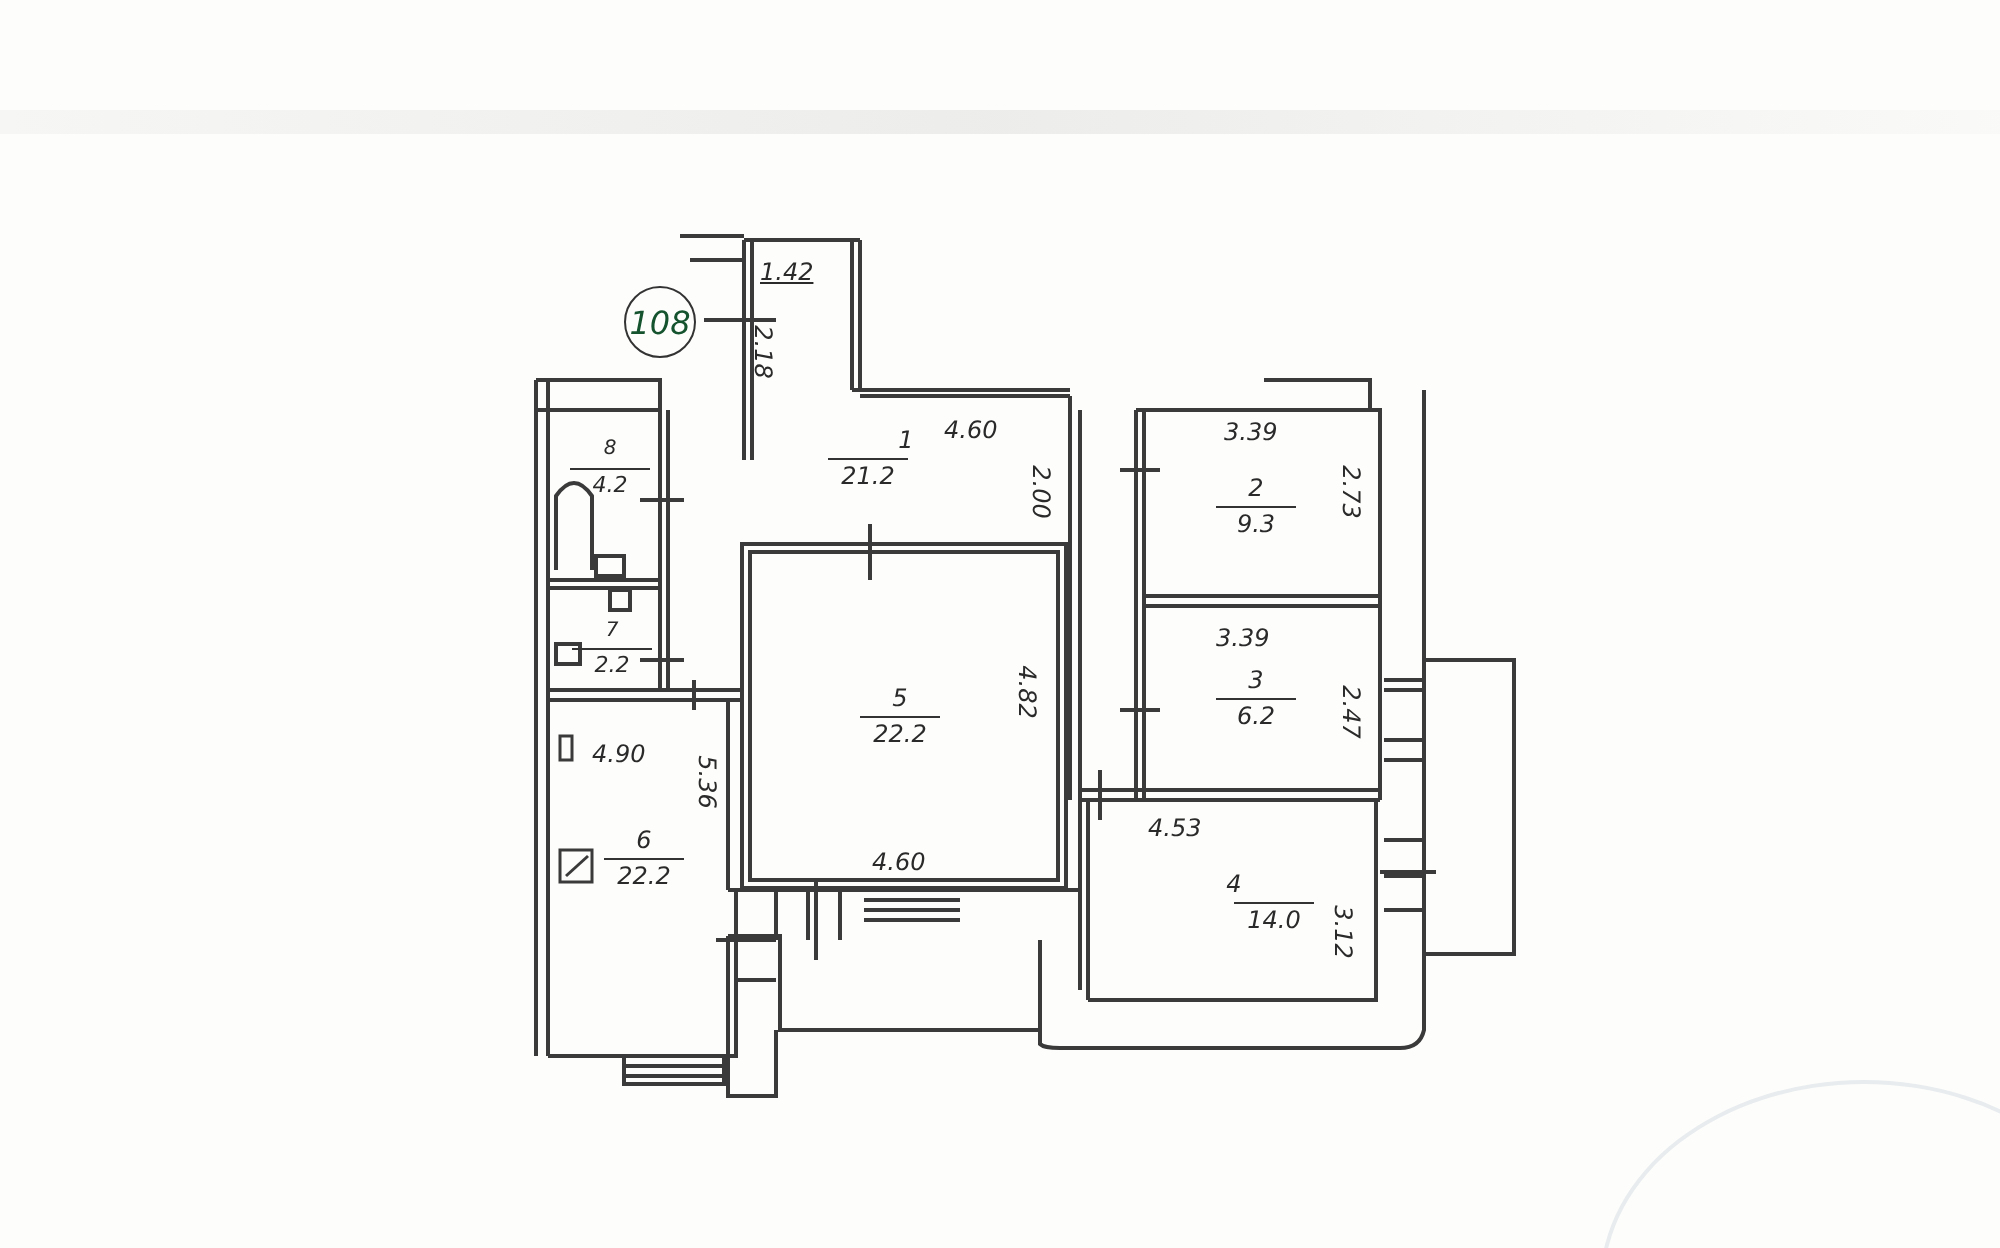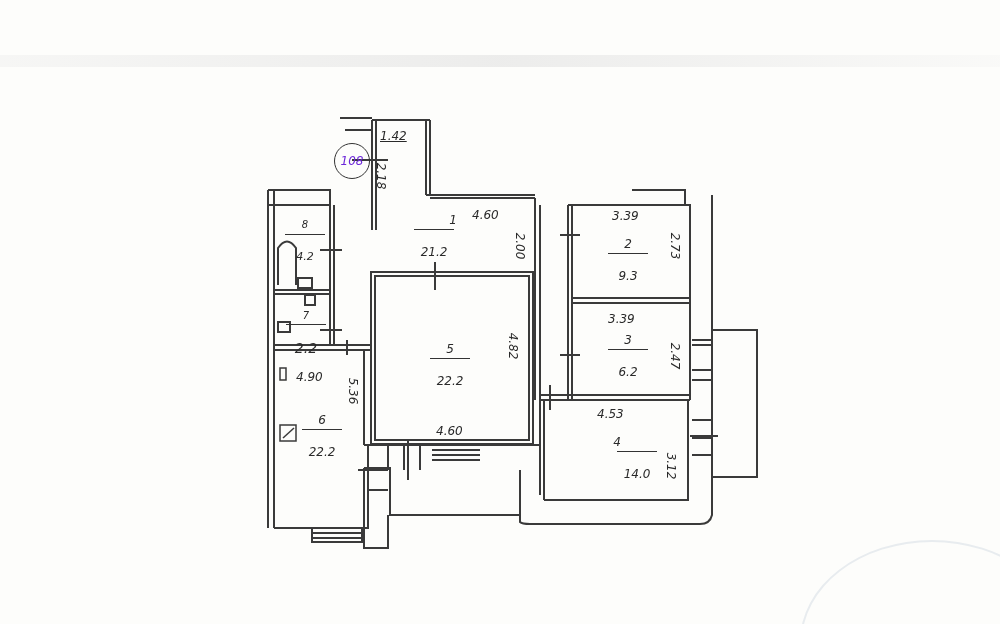--- a/index.html
+++ b/index.html
@@ -1,22 +1,22 @@
 <!DOCTYPE html>
 <html><head>
   <meta charset="utf-8">
   <style>
     html, body { margin:0; padding:0; }
     body { width:1000px; height:624px; background:#fdfdfb; overflow:hidden; position:relative; font-family:"DejaVu Sans", sans-serif; }
     .plan { position:absolute; left:0; top:0; width:1000px; height:624px; }
     .lbl { position:absolute; font-family:"DejaVu Sans", sans-serif; font-style:italic; color:#2a2a2a; font-size:12px; line-height:1; white-space:nowrap; }
     .room-num { position:absolute; font-family:"DejaVu Sans", sans-serif; font-style:italic; color:#2a2a2a; font-size:12px; text-align:center; width:40px; }
-    .room-area { position:absolute; font-family:"DejaVu Sans", sans-serif; font-style:italic; color:#2a2a2a; font-size:12px; text-align:center; width:40px; border-top:1px solid #333; padding-top:15px; }
+    .room-area { position:absolute; font-family:"DejaVu Sans", sans-serif; font-style:italic; color:#2a2a2a; font-size:12px; text-align:center; width:40px; border-top:1px solid #333; padding-top:1px; }
     .vert { transform:rotate(90deg); transform-origin:center center; }
-    .circle { position:absolute; left:334px; top:143px; width:34px; height:34px; border:1.5px solid #333; border-radius:50%; display:flex; align-items:center; justify-content:center; font-style:italic; font-size:12px; color:#6d28d9; }
+    .circle { position:absolute; left:312px; top:143px; width:34px; height:34px; border:1.5px solid #333; border-radius:50%; display:flex; align-items:center; justify-content:center; font-style:italic; font-size:16px; color:#14532d; }
     .stamp { position:absolute; left:800px; top:540px; width:260px; height:200px; border:2px solid #e8ecef; border-radius:50%; }
     .smudge { position:absolute; left:0; top:55px; width:1000px; height:12px; background:linear-gradient(90deg, rgba(230,230,230,0.3), rgba(220,220,220,0.5), rgba(235,235,235,0.2)); }
   </style>
 </head>
 <body>
 
 <div class="smudge"></div>
 <div class="stamp"></div>
 
 <svg class="plan" viewBox="0 0 1000 624" xmlns="http://www.w3.org/2000/svg">
@@ -93,32 +93,32 @@
 <div class="lbl" style="left:612px;top:210px;">3.39</div>
 <div class="room-num" style="left:608px;top:237px;">2</div>
 <div class="room-area" style="left:608px;top:253px;">9.3</div>
 <div class="lbl vert" style="left:662px;top:240px;">2.73</div>
 
 <div class="lbl" style="left:608px;top:313px;">3.39</div>
 <div class="room-num" style="left:608px;top:333px;">3</div>
 <div class="room-area" style="left:608px;top:349px;">6.2</div>
 <div class="lbl vert" style="left:662px;top:350px;">2.47</div>
 
-<div class="lbl" style="left:597px;top:408px;">4.53</div>
+<div class="lbl" style="left:574px;top:408px;">4.53</div>
 <div class="room-num" style="left:597px;top:435px;">4</div>
 <div class="room-area" style="left:617px;top:451px;">14.0</div>
 <div class="lbl vert" style="left:658px;top:460px;">3.12</div>
 
 <div class="room-num" style="left:430px;top:342px;">5</div>
 <div class="room-area" style="left:430px;top:358px;">22.2</div>
 <div class="lbl" style="left:436px;top:425px;">4.60</div>
 <div class="lbl vert" style="left:500px;top:340px;">4.82</div>
 
 <div class="lbl" style="left:296px;top:371px;">4.90</div>
 <div class="room-num" style="left:302px;top:413px;">6</div>
 <div class="room-area" style="left:302px;top:429px;">22.2</div>
 <div class="lbl vert" style="left:340px;top:385px;">5.36</div>
 
 <div class="room-num" style="left:286px;top:310px;font-size:10px;">7</div>
-<div class="room-area" style="left:286px;top:324px;font-size:14px;">2.2</div>
+<div class="room-area" style="left:286px;top:324px;font-size:11px;">2.2</div>
 
 <div class="room-num" style="left:285px;top:219px;font-size:10px;">8</div>
 <div class="room-area" style="left:285px;top:234px;font-size:11px;">4.2</div>
 
 </body></html>

